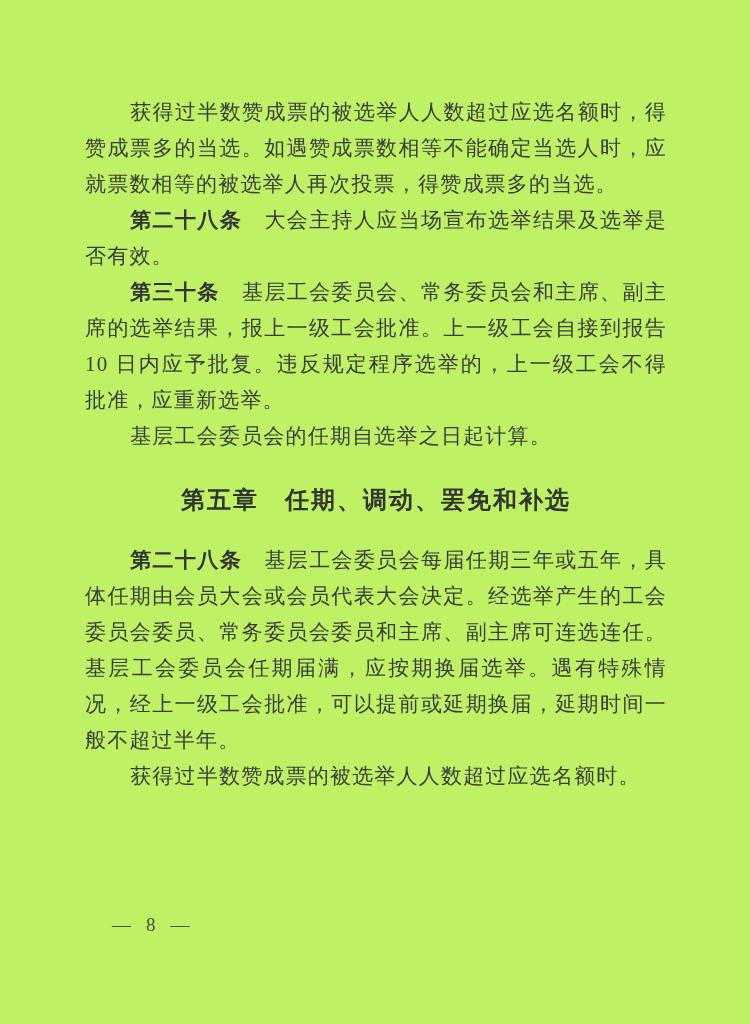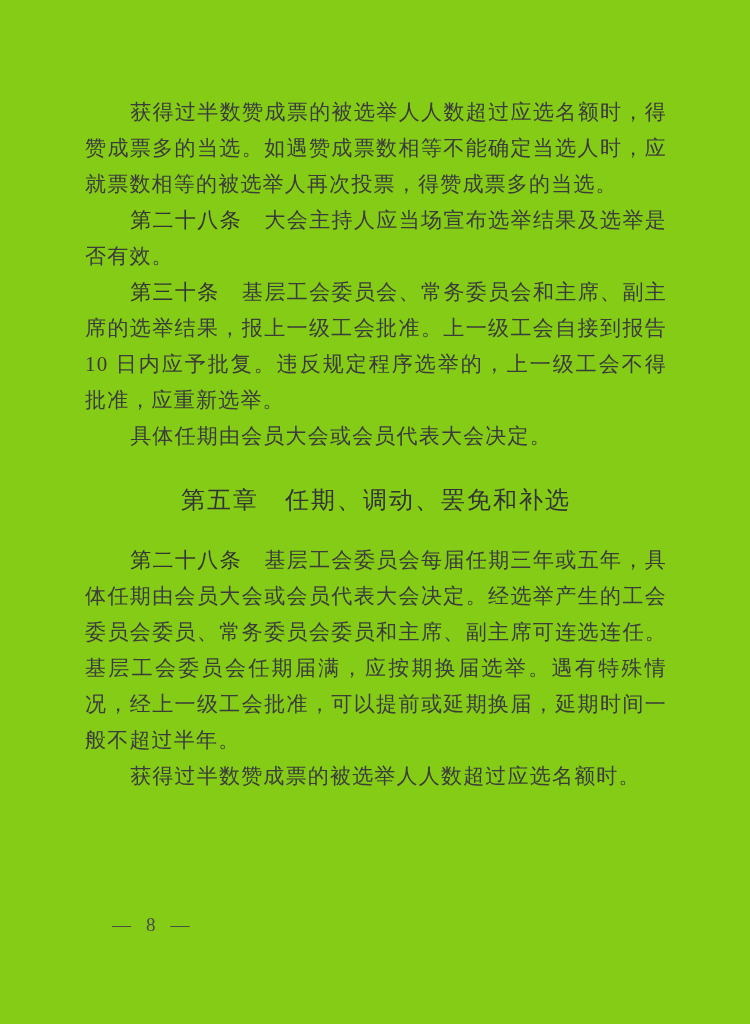--- a/index.html
+++ b/index.html
@@ -4,21 +4,21 @@
 <style>
   html, body {
     margin: 0;
     padding: 0;
     background: #ffffff;
   }
   .page {
     position: relative;
     width: 750px;
     height: 1024px;
-    background: #84cc16;
+    background: #bef264;
     overflow: hidden;
     font-family: "Liberation Serif", "DejaVu Serif", serif;
   }
   .content {
     position: absolute;
     left: 85px;
     top: 94px;
     width: 582px;
   }
   p.body {
@@ -36,21 +36,21 @@
     line-height: 32px;
     font-weight: bold;
     letter-spacing: 2px;
     color: #333333;
     text-align: center;
     text-indent: 0;
     font-family: "Liberation Sans", "DejaVu Sans", sans-serif;
   }
   .run { color: inherit; }
   .run.bold {
-    font-weight: normal;
+    font-weight: bold;
     color: #333333;
     font-family: "Liberation Sans", "DejaVu Sans", sans-serif;
   }
   .footer {
     position: absolute;
     left: 112px;
     top: 914px;
     display: flex;
     align-items: center;
     gap: 15px;
@@ -60,21 +60,21 @@
   }
 </style>
 </head>
 <body>
 
 <div class="page">
   <div class="content" id="paragraphs">
       <p class="body"><span class="run">获得过半数赞成票的被选举人人数超过应选名额时，得赞成票多的当选。如遇赞成票数相等不能确定当选人时，应就票数相等的被选举人再次投票，得赞成票多的当选。</span></p>
       <p class="body"><span class="run bold">第二十八条</span><span class="run">　大会主持人应当场宣布选举结果及选举是否有效。</span></p>
       <p class="body"><span class="run bold">第三十条</span><span class="run">　基层工会委员会、常务委员会和主席、副主席的选举结果，报上一级工会批准。上一级工会自接到报告 10 日内应予批复。违反规定程序选举的，上一级工会不得批准，应重新选举。</span></p>
-      <p class="body"><span class="run">具体任期由会员大会或会员代表大会决定。</span></p>
+      <p class="body"><span class="run">基层工会委员会的任期自选举之日起计算。</span></p>
       <p class="chapter"><span class="run bold">第五章　任期、调动、罢免和补选</span></p>
       <p class="body"><span class="run bold">第二十八条</span><span class="run">　基层工会委员会每届任期三年或五年，具体任期由会员大会或会员代表大会决定。经选举产生的工会委员会委员、常务委员会委员和主席、副主席可连选连任。基层工会委员会任期届满，应按期换届选举。遇有特殊情况，经上一级工会批准，可以提前或延期换届，延期时间一般不超过半年。</span></p>
       <p class="body"><span class="run">获得过半数赞成票的被选举人人数超过应选名额时。</span></p>
     </div>
   <div class="footer">
     <span>—</span>
     <span>8</span>
     <span>—</span>
   </div>
 </div>

